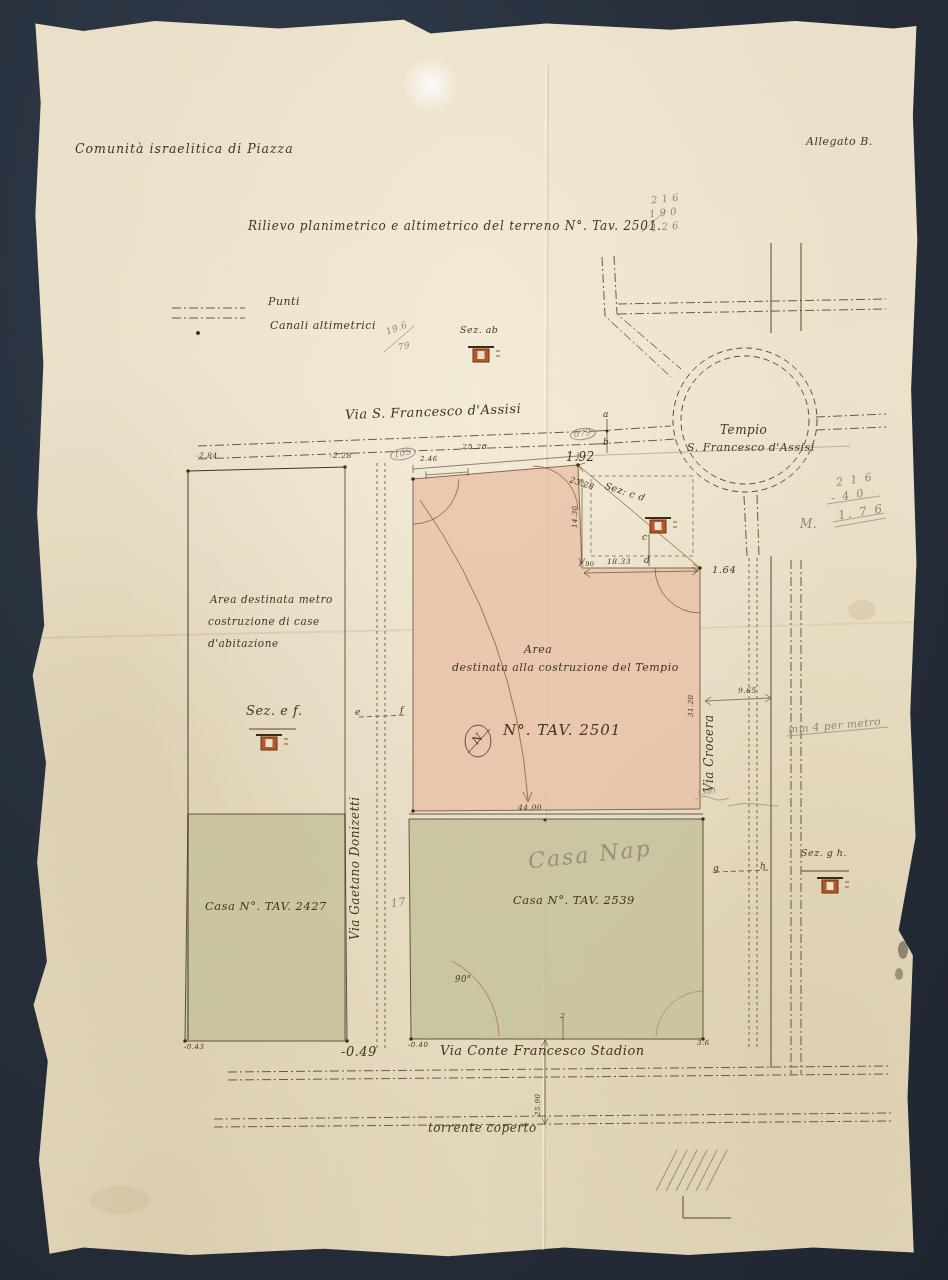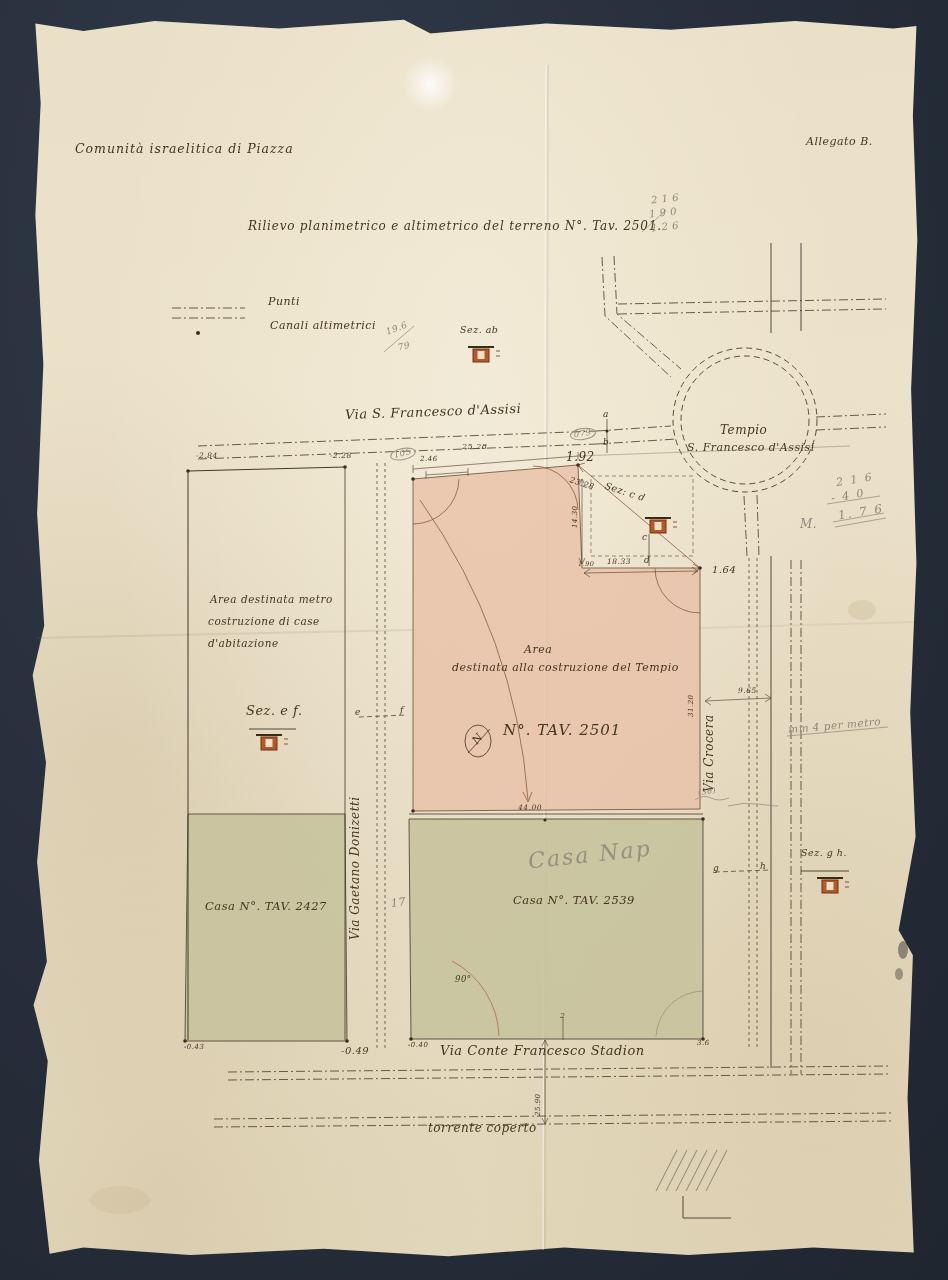--- a/index.html
+++ b/index.html
@@ -272,21 +272,21 @@
   <div class="lbl" style="left:578px;top:561px;font-size:6.5px">1.90</div>
   <div class="lbl" style="left:712px;top:564px;font-size:10px">1.64</div>
   <div class="lbl rot90" style="left:688px;top:717px;font-size:7px">31.20</div>
   <div class="lbl" style="left:738px;top:687px;font-size:7.5px">9.65</div>
   <div class="lbl" style="left:518px;top:804px;font-size:7.5px">44.00</div>
   <div class="lbl" style="left:455px;top:975px;font-size:8.5px">90°</div>
   <div class="lbl rot90" style="left:535px;top:1116px;font-size:7px">25.90</div>
   <div class="lbl" style="left:196px;top:452px;font-size:7.5px">-2.84</div>
   <div class="lbl" style="left:330px;top:452px;font-size:7.5px">-2.28</div>
   <div class="lbl" style="left:184px;top:1044px;font-size:7px">-0.43</div>
-  <div class="lbl" style="left:341px;top:1045px;font-size:10px">-0.49</div>
+  <div class="lbl" style="left:341px;top:1045px;font-size:13px">-0.49</div>
   <div class="lbl" style="left:408px;top:1042px;font-size:7px">-0.40</div>
   <div class="lbl" style="left:560px;top:1012px;font-size:8px">2</div>
   <div class="lbl" style="left:697px;top:1040px;font-size:7px">3.6</div>
 
   <div class="lbl pencil" style="left:651px;top:193px;font-size:10px;transform:rotate(-6deg)">2 1 6</div>
   <div class="lbl pencil" style="left:649px;top:207px;font-size:10px;transform:rotate(-6deg)">1 9 0</div>
   <div class="lbl pencil" style="left:651px;top:221px;font-size:10px;transform:rotate(-6deg)">1 2 6</div>
   <div class="lbl pencil" style="left:386px;top:324px;font-size:9px;transform:rotate(-20deg)">19.6</div>
   <div class="lbl pencil" style="left:398px;top:342px;font-size:9px;transform:rotate(-15deg)">79</div>
   <div class="lbl pencil circled" style="left:390px;top:448px;font-size:8.5px;transform:rotate(-12deg)">105</div>

